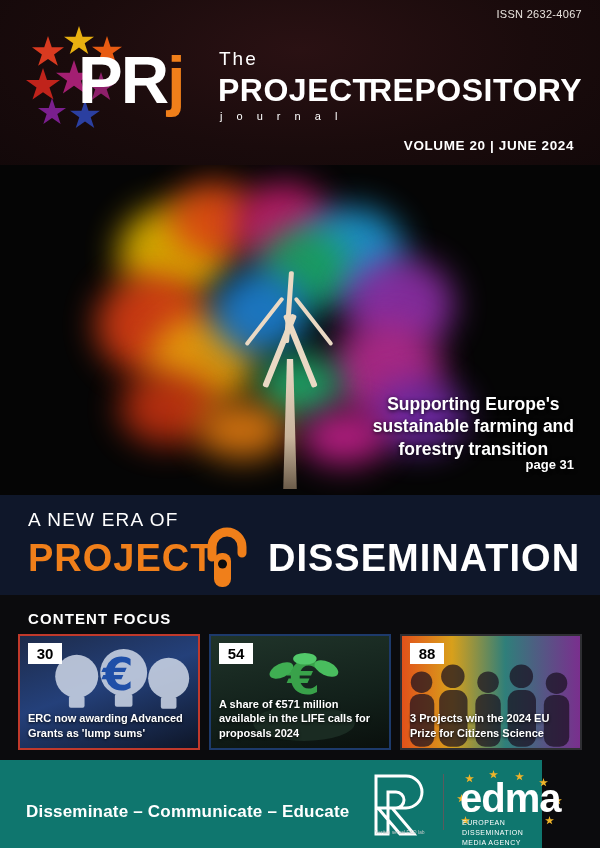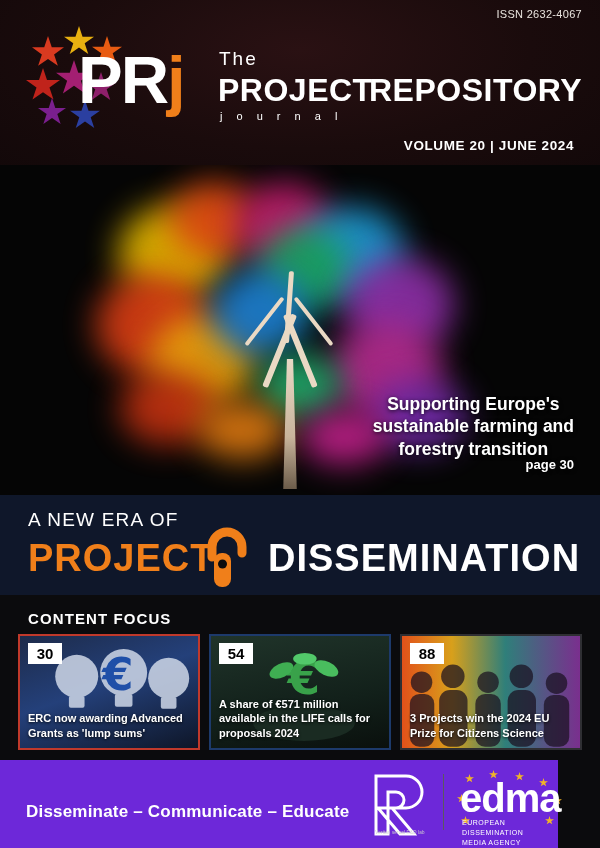--- a/index.html
+++ b/index.html
@@ -262,22 +262,21 @@
   .card2-border { border: 2px solid #1d3a6b; }
   .card3-border { border: 2px solid #2f2f33; }
 
   
   .footer {
     position: absolute;
     left: 0;
     top: 760px;
     width: 542px;
     height: 88px;
-    background: #6d28d9;
-    padding-left: 16px;
+    background: #0f766e;
   }
   .tagline {
     position: absolute;
     left: 26px;
     top: 42px;
     color: #ffffff;
     font-size: 17px;
     font-weight: bold;
     letter-spacing: .2px;
   }
@@ -394,21 +393,21 @@
     <div class="branch" style="left:312px; bottom:108px; width:6px; height:78px; transform:rotate(-22deg);"></div>
     <div class="branch" style="left:244px; bottom:150px; width:4px; height:60px; transform:rotate(38deg);"></div>
     <div class="branch" style="left:330px; bottom:150px; width:4px; height:60px; transform:rotate(-38deg);"></div>
     <div class="branch" style="left:284px; bottom:152px; width:5px; height:72px; transform:rotate(4deg);"></div>
 
     <div class="hero-caption">
       <div>Supporting Europe's</div>
       <div>sustainable farming and</div>
       <div>forestry transition</div>
     </div>
-    <div class="hero-page">page 30</div>
+    <div class="hero-page">page 31</div>
   </div>
 
   <div class="band">
     <div class="band-small">A NEW ERA OF</div>
     <div class="band-big-left">PROJECT</div>
 
     <svg class="oa-icon" viewBox="0 0 62 66">
       <path d="M16 34 V24 a15 15 0 0 1 30 0 v6" fill="none" stroke="#f07f1a" stroke-width="9" stroke-linecap="round"></path>
       <rect x="18" y="30" width="17" height="34" rx="8" fill="#f07f1a"></rect>
       <circle cx="26.5" cy="41" r="4.5" fill="#0c0c0e"></circle>

